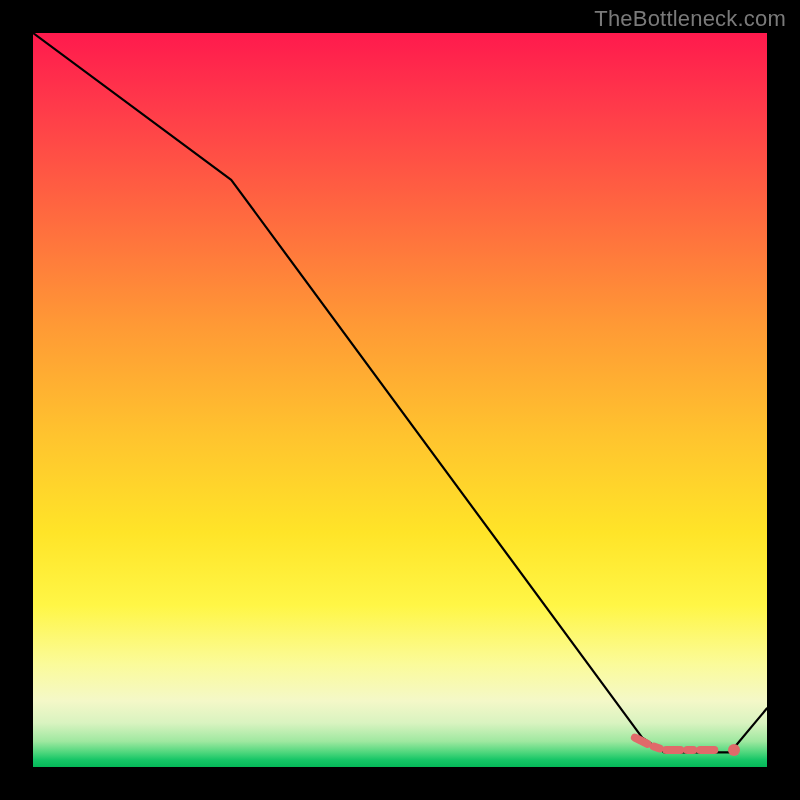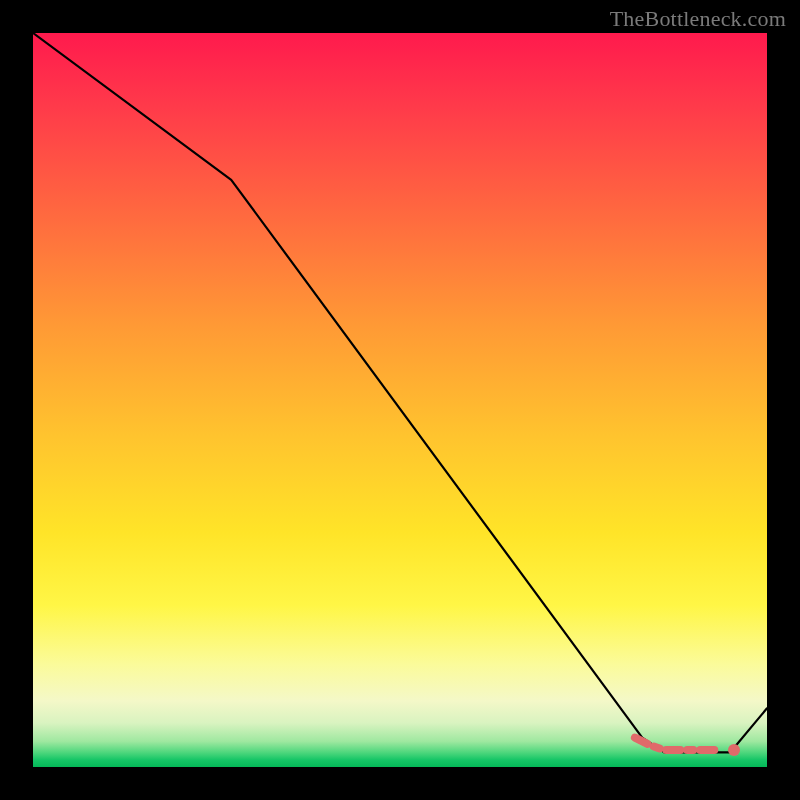--- a/index.html
+++ b/index.html
@@ -9,21 +9,20 @@
     height: 800px;
     background: #000;
     overflow: hidden;
     font-family: Arial, Helvetica, sans-serif;
   }
   .frame {
     position: relative;
     width: 800px;
     height: 800px;
     background: #000;
-    font-family: Liberation Serif, serif;
   }
   .watermark {
     position: absolute;
     top: 6px;
     right: 14px;
     color: #7a7a7a;
     font-size: 22px;
     font-weight: 500;
     letter-spacing: 0.2px;
     z-index: 10;

